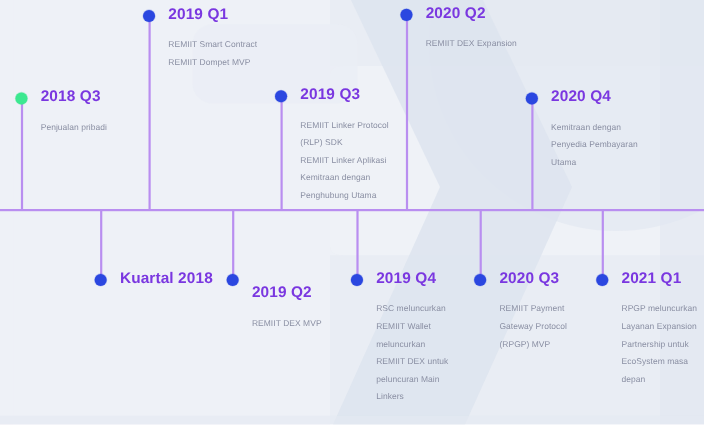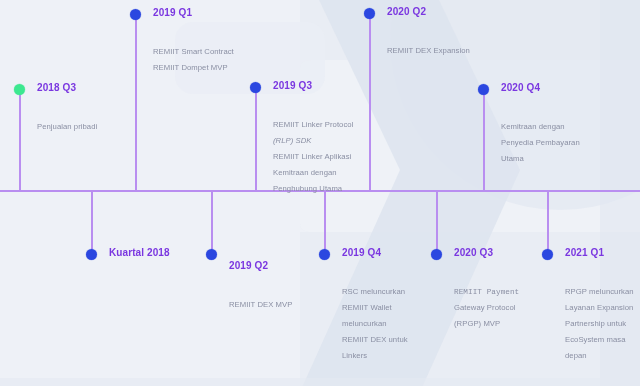--- a/index.html
+++ b/index.html
@@ -54,28 +54,28 @@
     background: #3ce890;
     box-shadow: 0 0 0 0.5px rgba(60,232,144,0.3);
   }
   .label-block {
     position: absolute;
     left: 22px;
     width: 118px;
   }
   .m-title {
     color: #7a37e0;
-    font-size: 10px;
+    font-size: 14px;
     font-weight: bold;
     letter-spacing: 0.1px;
     line-height: 11px;
     white-space: nowrap;
   }
   .m-lines {
-    margin-top: 26px;
+    margin-top: 15px;
   }
   .m-line {
     color: #8a8fa3;
     font-size: 7.7px;
     line-height: 16px;
     letter-spacing: 0.05px;
     white-space: nowrap;
   }
 </style>
 </head>
@@ -132,21 +132,21 @@
           </div>
         </div>
       </div>
       <div class="milestone" style="left: 251px; top: 0px;">
         <div class="stem" style="top: 87px; height: 103px; background: rgb(185, 142, 240);"></div>
         <div class="dot" style="top: 82px; background: rgb(43, 71, 224);"></div>
         <div class="label-block" style="top: 80px;">
           <div class="m-title" style="color: rgb(122, 55, 224);">2019 Q3</div>
           <div class="m-lines">
             <div class="m-line" style="color: rgb(138, 143, 163);">REMIIT Linker Protocol</div>
-            <div class="m-line" style="color: rgb(138, 143, 163); font-style: italic;">(RLP) SDK</div>
+            <div class="m-line" style="color: rgb(138, 143, 163);">(RLP) SDK</div>
             <div class="m-line" style="color: rgb(138, 143, 163);">REMIIT Linker Aplikasi</div>
             <div class="m-line" style="color: rgb(138, 143, 163);">Kemitraan dengan</div>
             <div class="m-line" style="color: rgb(138, 143, 163);">Penghubung Utama</div>
           </div>
         </div>
       </div>
       <div class="milestone" style="left: 365px; top: 0px;">
         <div class="stem" style="top: 13px; height: 177px; background: rgb(185, 142, 240);"></div>
         <div class="dot" style="top: 8px; background: rgb(43, 71, 224);"></div>
         <div class="label-block" style="top: 6px;">
@@ -188,31 +188,32 @@
       <div class="milestone" style="left: 320px; top: 0px;">
         <div class="stem" style="top: 190px; height: 64px; background: rgb(185, 142, 240);"></div>
         <div class="dot" style="top: 249px; background: rgb(43, 71, 224);"></div>
         <div class="label-block" style="top: 247px;">
           <div class="m-title" style="color: rgb(122, 55, 224);">2019 Q4</div>
           <div class="m-lines">
             <div class="m-line" style="color: rgb(138, 143, 163);">RSC meluncurkan</div>
             <div class="m-line" style="color: rgb(138, 143, 163);">REMIIT Wallet</div>
             <div class="m-line" style="color: rgb(138, 143, 163);">meluncurkan</div>
             <div class="m-line" style="color: rgb(138, 143, 163);">REMIIT DEX untuk</div>
+            <div class="m-line" style="color: rgb(138, 143, 163);">peluncuran Main</div>
             <div class="m-line" style="color: rgb(138, 143, 163);">Linkers</div>
           </div>
         </div>
       </div>
       <div class="milestone" style="left: 432px; top: 0px;">
         <div class="stem" style="top: 190px; height: 64px; background: rgb(185, 142, 240);"></div>
         <div class="dot" style="top: 249px; background: rgb(43, 71, 224);"></div>
         <div class="label-block" style="top: 247px;">
           <div class="m-title" style="color: rgb(122, 55, 224);">2020 Q3</div>
           <div class="m-lines">
-            <div class="m-line" style="color: rgb(138, 143, 163); font-family: Liberation Mono, monospace;">REMIIT Payment</div>
+            <div class="m-line" style="color: rgb(138, 143, 163);">REMIIT Payment</div>
             <div class="m-line" style="color: rgb(138, 143, 163);">Gateway Protocol</div>
             <div class="m-line" style="color: rgb(138, 143, 163);">(RPGP) MVP</div>
           </div>
         </div>
       </div>
       <div class="milestone" style="left: 543px; top: 0px;">
         <div class="stem" style="top: 190px; height: 64px; background: rgb(185, 142, 240);"></div>
         <div class="dot" style="top: 249px; background: rgb(43, 71, 224);"></div>
         <div class="label-block" style="top: 247px;">
           <div class="m-title" style="color: rgb(122, 55, 224);">2021 Q1</div>

